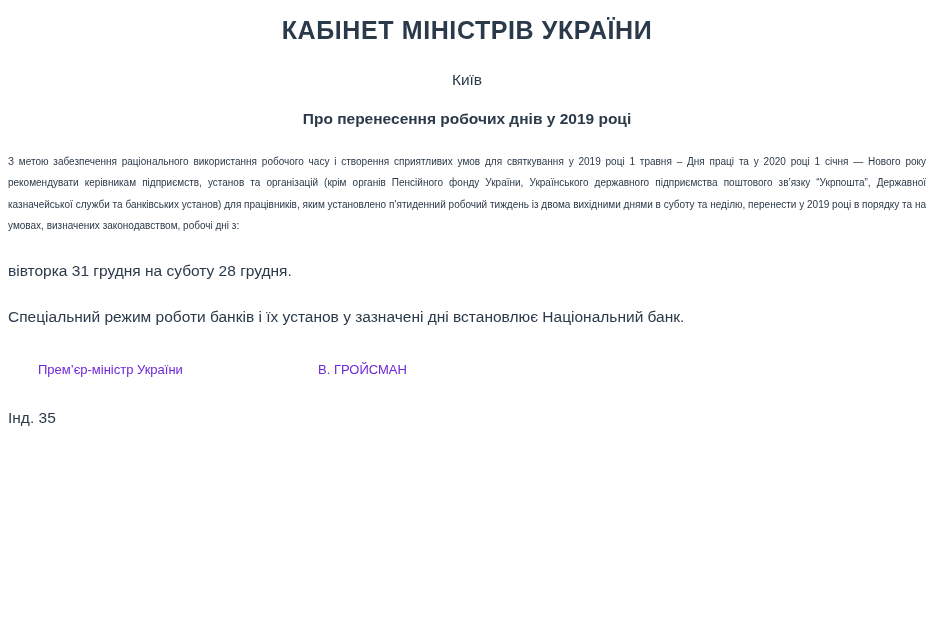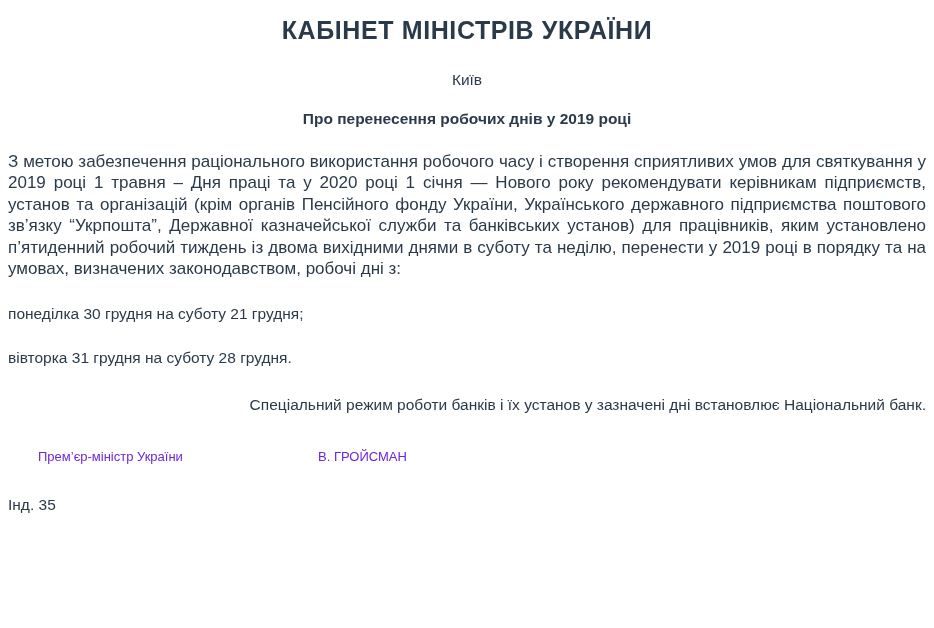--- a/index.html
+++ b/index.html
@@ -70,21 +70,21 @@
     margin: 0;
     padding-top: 22px;
     line-height: 1.1;
   }
 
   
   .body-wrap {
     padding-top: 24px;
   }
   .para {
-    font-size: 17px;
+    font-size: 10px;
     line-height: 21.5px;
     color: #2b3a4a;
     text-align: justify;
     text-justify: inter-word;
     margin: 0;
   }
   .para-intro {
     text-align: justify;
   }
   .list-item {
@@ -94,21 +94,21 @@
     margin: 0;
     padding-top: 23px;
     text-align: left;
   }
   .para-closing {
     font-size: 15.5px;
     line-height: 21.5px;
     color: #2b3a4a;
     margin: 0;
     padding-top: 25px;
-    text-align: right;
+    text-align: left;
   }
 
   
   .signature {
     display: flex;
     padding-top: 34px;
     font-size: 13px;
     color: #6d28d9;
   }
   .sig-role {
@@ -138,21 +138,20 @@
 
   <div class="doc-city">Київ</div>
 
   <div class="doc-subject">Про перенесення робочих днів у 2019 році</div>
 
   <div class="body-wrap">
 
     <p class="para para-intro">З метою забезпечення раціонального використання робочого часу і створення сприятливих умов для святкування у 2019 році 1 травня – Дня праці та у 2020 році 1 січня — Нового року рекомендувати керівникам підприємств, установ та організацій (крім органів Пенсійного фонду України, Українського державного підприємства поштового зв’язку “Укрпошта”, Державної казначейської служби та банківських установ) для працівників, яким установлено п’ятиденний робочий тиждень із двома вихідними днями в суботу та неділю, перенести у 2019 році в порядку та на умовах, визначених законодавством, робочі дні з:</p>
 
 
-    <p class="list-item">понеділка 30 грудня на суботу 21 грудня;</p>
 
     <p class="list-item">вівторка 31 грудня на суботу 28 грудня.</p>
 
     <p class="para-closing">Спеціальний режим роботи банків і їх установ у зазначені дні встановлює Національний банк.</p>
 
   </div>
 
   <div class="signature">
     <span class="sig-role">Прем’єр-міністр України</span>
     <span class="sig-name">В. ГРОЙСМАН</span>

